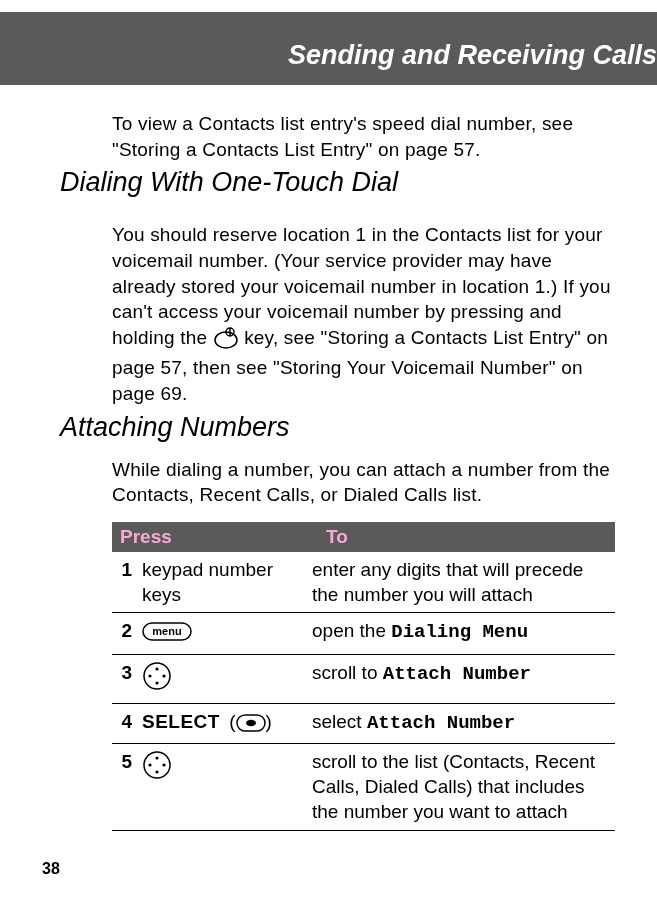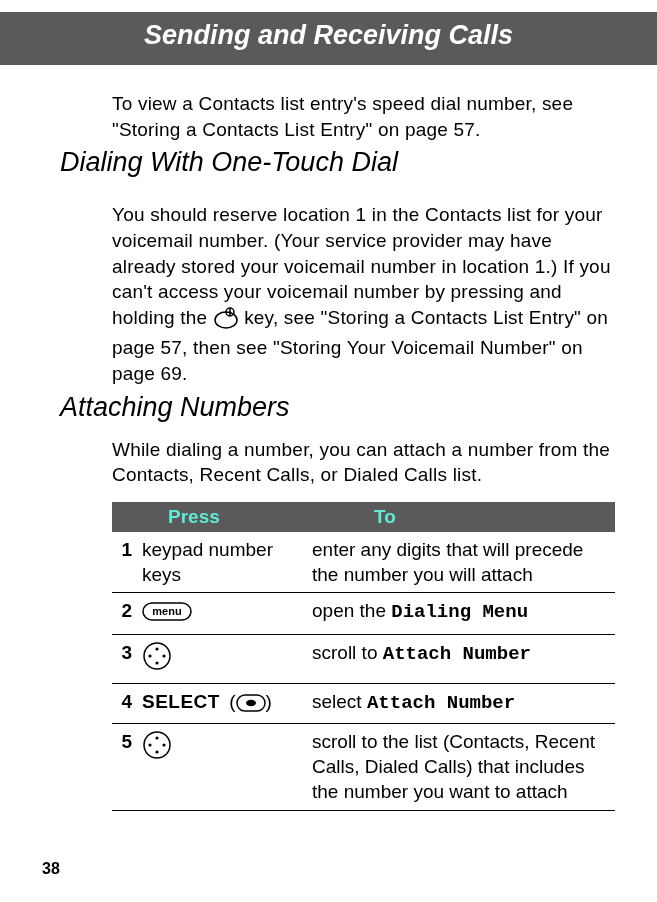--- a/index.html
+++ b/index.html
@@ -11,22 +11,22 @@
     color: #000;
     position: relative;
     overflow: hidden;
   }
   .header-bar {
     background: #5a5a5a;
     color: #fff;
     font-style: italic;
     font-weight: bold;
     font-size: 27px;
-    text-align: center;
-    padding: 8px 0 14px 0;
+    text-align: right;
+    padding: 28px 0 14px 0;
     margin-top: 12px;
   }
   .content {
     padding: 0 42px 0 42px;
   }
   .body-text {
     font-size: 19px;
     font-weight: 300;
     line-height: 1.35;
     font-stretch: condensed;
@@ -49,24 +49,23 @@
     vertical-align: -5px;
   }
   .table-wrap {
     margin-left: 70px;
     margin-right: 0;
     margin-top: 14px;
   }
   .thead-row {
     display: flex;
     background: #5a5a5a;
-    color: #5eead4;
+    color: #f9a8d4;
     font-weight: bold;
     font-size: 19px;
-    padding-left: 48px;
   }
   .th-press { width: 206px; padding: 4px 8px 4px 8px; }
   .th-to { flex: 1; padding: 4px 8px; }
   .trow {
     display: flex;
     border-bottom: 1.5px solid #000;
     padding: 5px 0 5px 0;
     font-size: 19px;
     font-weight: 300;
     line-height: 1.3;

